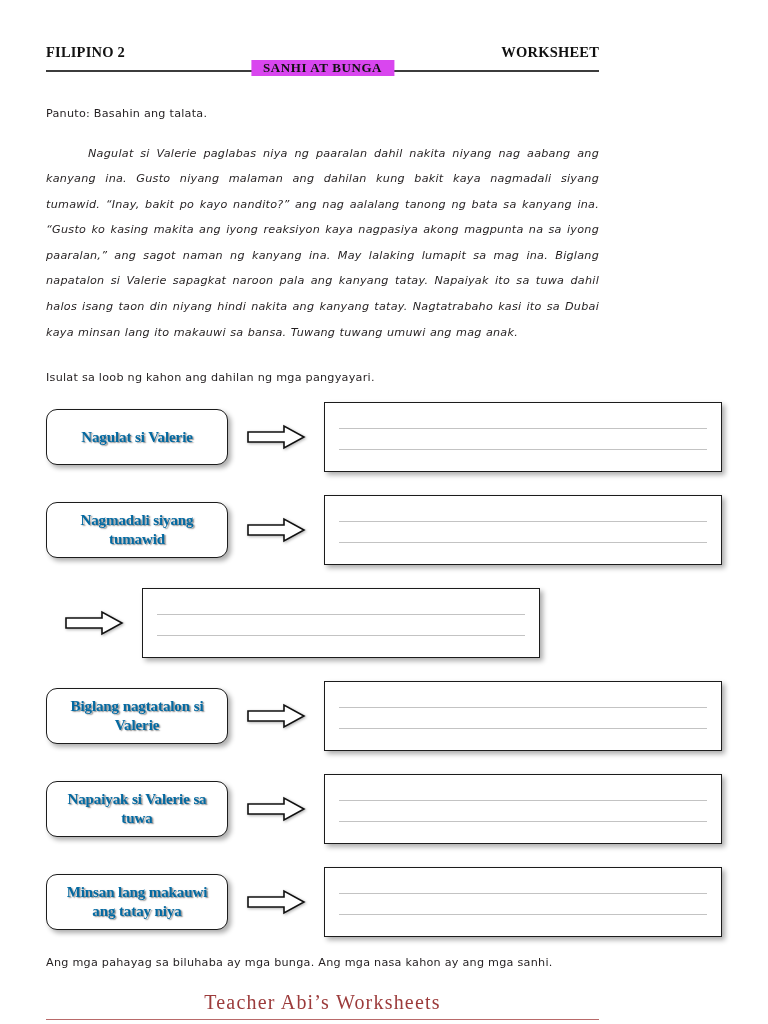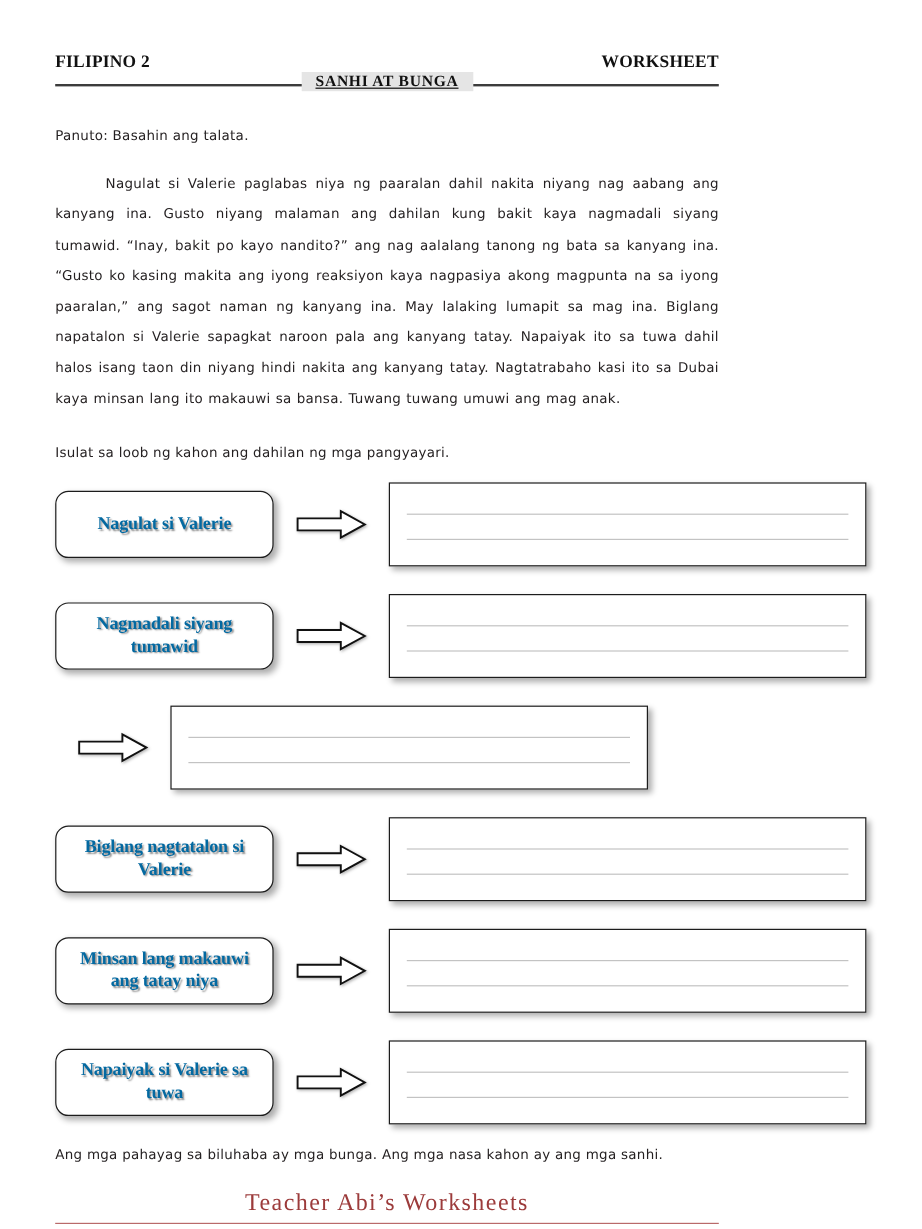--- a/index.html
+++ b/index.html
@@ -48,30 +48,29 @@
     right: 0;
     top: 26px;
     height: 2px;
     background: #3c3c3c;
   }
   .header-center {
     position: absolute;
     left: 50%;
     top: 16px;
     transform: translateX(-50%);
-    background: #e5e5e5;
+    background: #d946ef;
     padding: 0 12px;
     font-family: "Liberation Serif", serif;
     font-size: 13px;
     font-weight: bold;
     letter-spacing: 0.6px;
     color: #111;
     z-index: 2;
     white-space: nowrap;
-    text-decoration: underline;
   }
 
   
   .instruction,
   .paragraph,
   .note {
     font-family: "DejaVu Sans", sans-serif;
     font-size: 11.2px;
     color: #231f20;
     letter-spacing: 0.25px;
@@ -81,20 +80,21 @@
     margin-top: 28px;
     line-height: 1.5;
   }
 
   .paragraph {
     margin-top: 18px;
     line-height: 2.28;
     text-align: justify;
     text-indent: 42px;
     word-spacing: 0.5px;
+    font-style: italic;
   }
 
   .instruction2 {
     font-family: "DejaVu Sans", sans-serif;
     font-size: 11.2px;
     color: #231f20;
     letter-spacing: 0.25px;
     margin-top: 26px;
   }
 
@@ -269,36 +269,36 @@
         </svg>
       </div>
       <div class="answer-box">
         <div class="wline l1"></div>
         <div class="wline l2"></div>
       </div>
     </div>
 
     <div class="row">
       <div class="cause-box">
+        <span class="cause-text">Napaiyak si Valerie sa tuwa</span>
+      </div>
+      <div class="arrow-cell">
+        <svg class="arrow-svg" width="60" height="26" viewBox="0 0 60 26">
+          <path d="M2 8 H38 V2 L58 13 L38 24 V18 H2 Z" fill="#ffffff" stroke="#111111" stroke-width="1.6" stroke-linejoin="miter"></path>
+        </svg>
+      </div>
+      <div class="answer-box">
+        <div class="wline l1"></div>
+        <div class="wline l2"></div>
+      </div>
+    </div>
+
+    <div class="row">
+      <div class="cause-box">
         <span class="cause-text">Minsan lang makauwi ang tatay niya</span>
-      </div>
-      <div class="arrow-cell">
-        <svg class="arrow-svg" width="60" height="26" viewBox="0 0 60 26">
-          <path d="M2 8 H38 V2 L58 13 L38 24 V18 H2 Z" fill="#ffffff" stroke="#111111" stroke-width="1.6" stroke-linejoin="miter"></path>
-        </svg>
-      </div>
-      <div class="answer-box">
-        <div class="wline l1"></div>
-        <div class="wline l2"></div>
-      </div>
-    </div>
-
-    <div class="row">
-      <div class="cause-box">
-        <span class="cause-text">Napaiyak si Valerie sa tuwa</span>
       </div>
       <div class="arrow-cell">
         <svg class="arrow-svg" width="60" height="26" viewBox="0 0 60 26">
           <path d="M2 8 H38 V2 L58 13 L38 24 V18 H2 Z" fill="#ffffff" stroke="#111111" stroke-width="1.6" stroke-linejoin="miter"></path>
         </svg>
       </div>
       <div class="answer-box">
         <div class="wline l1"></div>
         <div class="wline l2"></div>
       </div>

